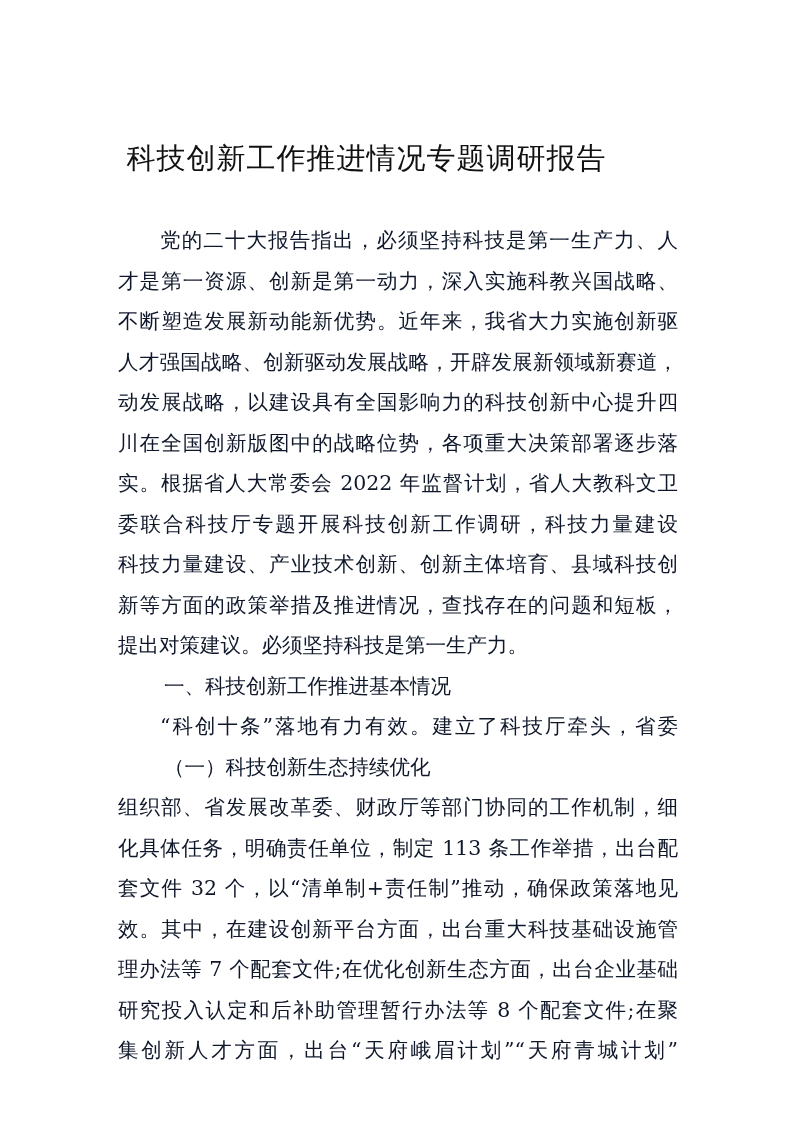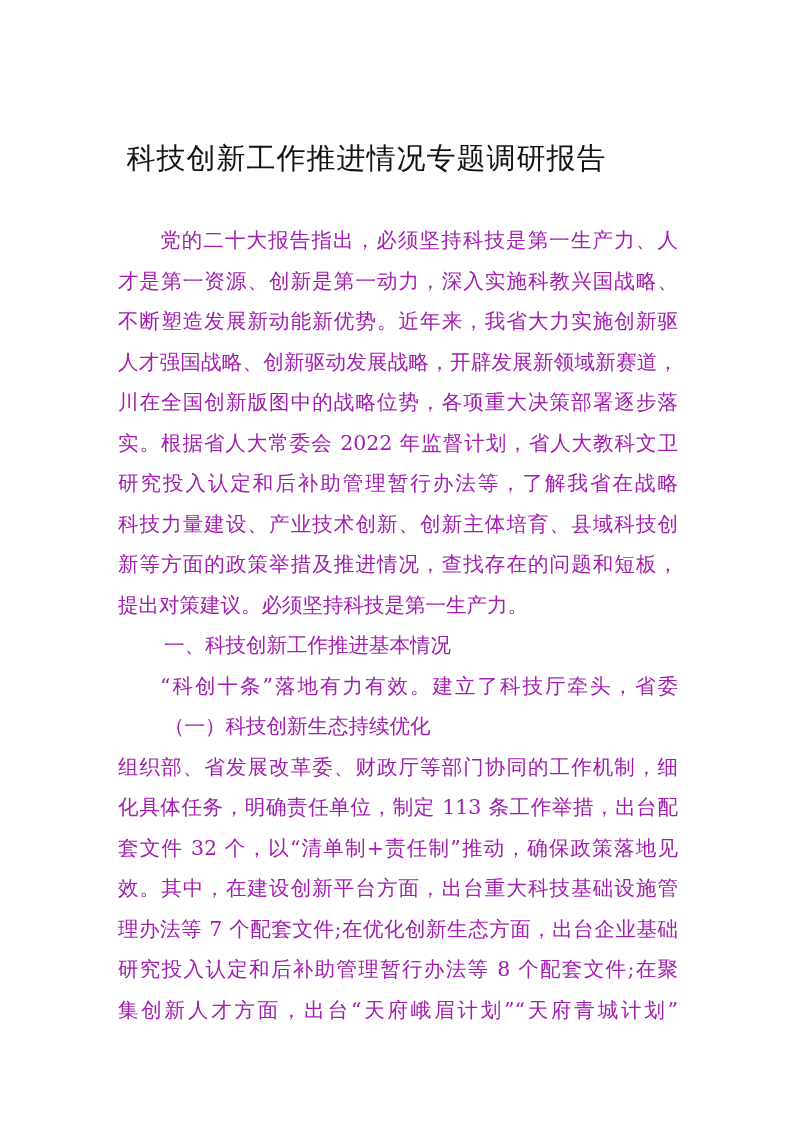--- a/index.html
+++ b/index.html
@@ -7,21 +7,21 @@
   .page { position: absolute; left: 0; top: 0; width: 793px; height: 1122px; background: #fff; }
   .title {
     position: absolute; left: 0; top: 138px; width: 733px; text-align: center;
     font-family: "DejaVu Serif", "Liberation Serif", serif;
     font-size: 29px; letter-spacing: 1px; color: #111; line-height: 40px;
   }
   .body-lines { position: absolute; left: 118px; top: 220px; width: 560px; }
   .line {
     height: 40.5px; line-height: 40.5px; white-space: nowrap;
     font-family: "DejaVu Serif", "Liberation Serif", serif;
-    font-size: 20.5px; color: #a21caf;
+    font-size: 20.5px; color: #0f172a;
     text-align: justify; text-align-last: justify;
   }
   .indent { padding-left: 42px; }
   .last { text-align-last: left; }
   .h1 {
     font-family: Liberation Serif, serif;
     font-size: 20.5px; padding-left: 46px; text-align-last: left; font-weight: normal;
   }
   .h2 { padding-left: 46px; text-align-last: left; }
 </style>
@@ -29,23 +29,24 @@
 <body>
 
 <div class="page">
   <div class="title">科技创新工作推进情况专题调研报告</div>
 
   <div class="body-lines">
     <div class="line indent">党的二十大报告指出，必须坚持科技是第一生产力、人</div>
     <div class="line">才是第一资源、创新是第一动力，深入实施科教兴国战略、</div>
     <div class="line">不断塑造发展新动能新优势。近年来，我省大力实施创新驱</div>
     <div class="line">人才强国战略、创新驱动发展战略，开辟发展新领域新赛道，</div>
+    <div class="line">动发展战略，以建设具有全国影响力的科技创新中心提升四</div>
     <div class="line">川在全国创新版图中的战略位势，各项重大决策部署逐步落</div>
     <div class="line">实。根据省人大常委会 2022 年监督计划，省人大教科文卫</div>
-    <div class="line">研究投入认定和后补助管理暂行办法等，了解我省在战略</div>
+    <div class="line">委联合科技厅专题开展科技创新工作调研，科技力量建设</div>
     <div class="line">科技力量建设、产业技术创新、创新主体培育、县域科技创</div>
     <div class="line">新等方面的政策举措及推进情况，查找存在的问题和短板，</div>
     <div class="line last">提出对策建议。必须坚持科技是第一生产力。</div>
 
     <div class="line h1">一、科技创新工作推进基本情况</div>
     <div class="line indent">“科创十条”落地有力有效。建立了科技厅牵头，省委</div>
 
     <div class="line h2">（一）科技创新生态持续优化</div>
     <div class="line">组织部、省发展改革委、财政厅等部门协同的工作机制，细</div>
     <div class="line">化具体任务，明确责任单位，制定 113 条工作举措，出台配</div>

